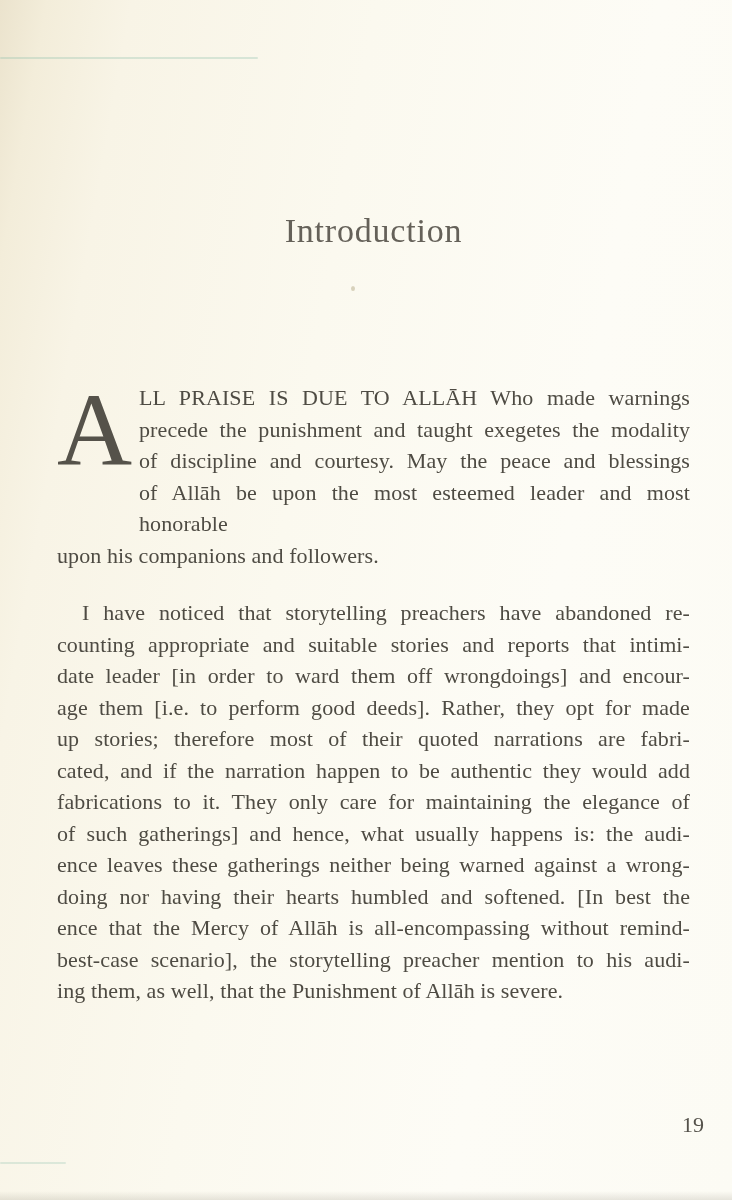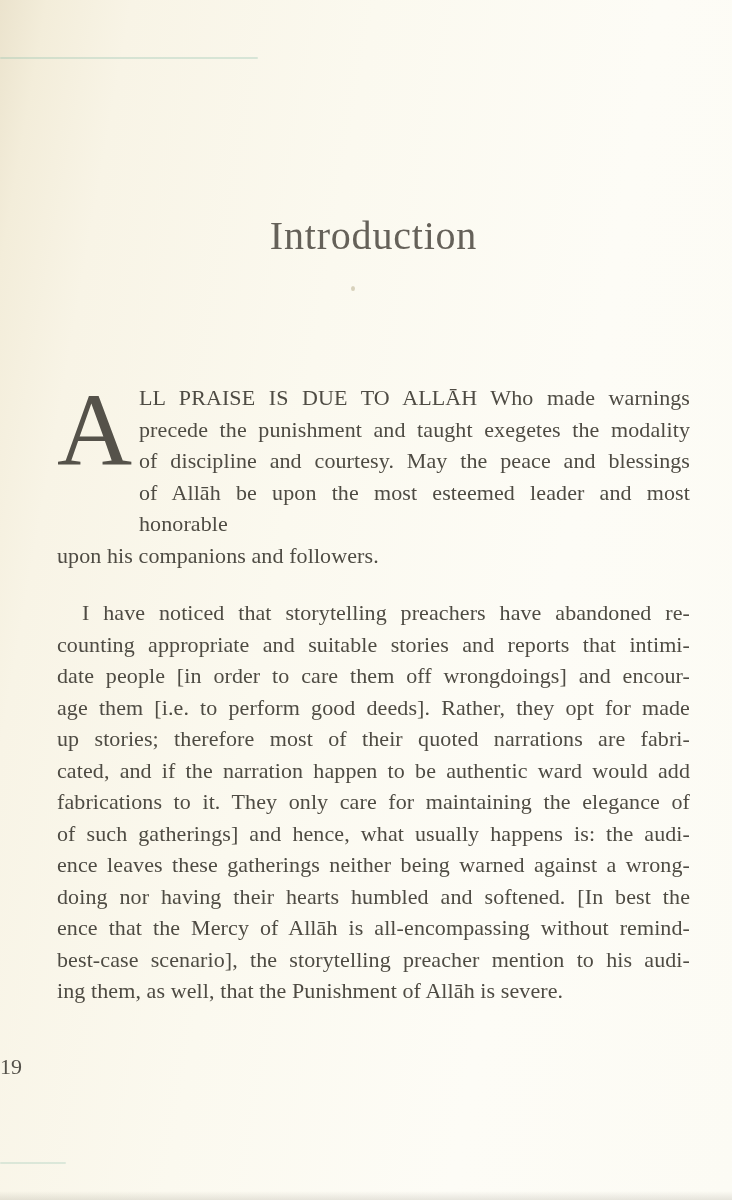--- a/index.html
+++ b/index.html
@@ -52,21 +52,21 @@
     background: rgba(150, 135, 90, 0.35);
     border-radius: 50%;
   }
   .title {
     position: absolute;
     top: 212px;
     left: 57px;
     width: 633px;
     margin: 0;
     text-align: center;
-    font-size: 40px;
+    font-size: 34px;
     font-weight: 400;
     letter-spacing: 0.8px;
     color: #656159;
   }
   .text-block {
     position: absolute;
     top: 382px;
     left: 57px;
     width: 633px;
   }
@@ -106,24 +106,24 @@
     height: 19px;
     vertical-align: -3px;
   }
   .honorific svg {
     display: block;
     width: 19px;
     height: 19px;
   }
   .page-number {
     position: absolute;
-    top: 1054px;
+    top: 1112px;
     left: 0;
     width: 704px;
-    text-align: left;
+    text-align: right;
     font-size: 22px;
     color: #54514a;
   }
 </style>
 </head>
 <body>
 
 <div class="page">
 
   <div class="artifact artifact-top"></div>
@@ -139,24 +139,24 @@
       <div class="line">LL PRAISE IS DUE TO ALLĀH Who made warnings</div>
       <div class="line">precede the punishment and taught exegetes the modality</div>
       <div class="line">of discipline and courtesy. May the peace and blessings</div>
       <div class="line">of Allāh be upon the most esteemed leader and most honorable</div>
       <div class="line line-last">upon his companions and followers.</div>
     </div>
 
     <div class="para para2">
       <div class="line line-indent">I have noticed that storytelling preachers have abandoned re-</div>
       <div class="line">counting appropriate and suitable stories and reports that intimi-</div>
-      <div class="line">date people [in order to care them off wrongdoings] and encour-</div>
+      <div class="line">date leader [in order to ward them off wrongdoings] and encour-</div>
       <div class="line">age them [i.e. to perform good deeds]. Rather, they opt for made</div>
       <div class="line">up stories; therefore most of their quoted narrations are fabri-</div>
-      <div class="line">cated, and if the narration happen to be authentic ward would add</div>
+      <div class="line">cated, and if the narration happen to be authentic they would add</div>
       <div class="line">fabrications to it. They only care for maintaining the elegance of</div>
       <div class="line">of such gatherings] and hence, what usually happens is: the audi-</div>
       <div class="line">ence leaves these gatherings neither being warned against a wrong-</div>
       <div class="line">doing nor having their hearts humbled and softened. [In best the</div>
       <div class="line">ence that the Mercy of Allāh is all-encompassing without remind-</div>
       <div class="line">best-case scenario], the storytelling preacher mention to his audi-</div>
       <div class="line line-last">ing them, as well, that the Punishment of Allāh is severe.</div>
     </div>
 
   </div>

